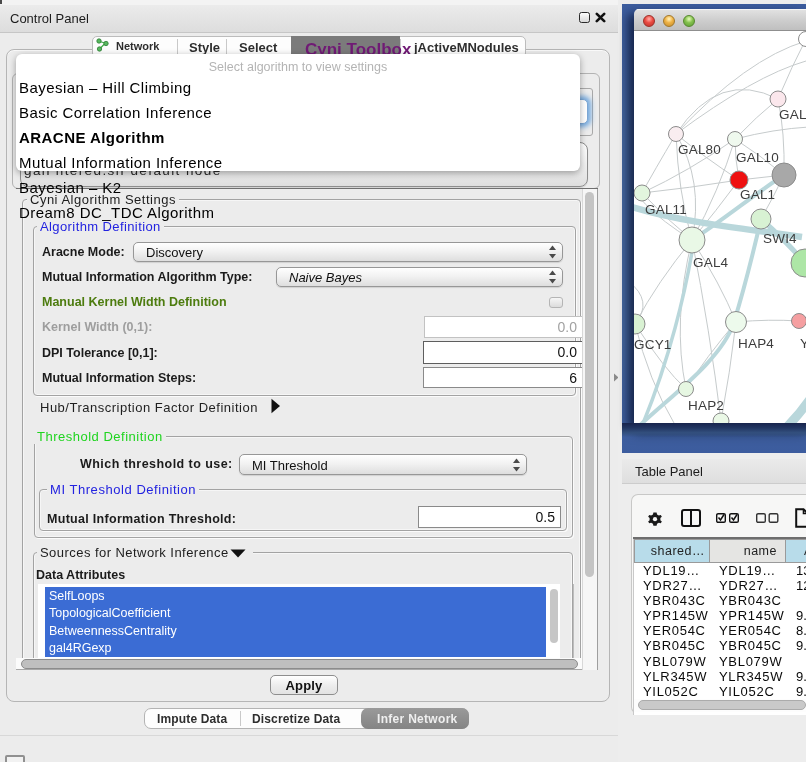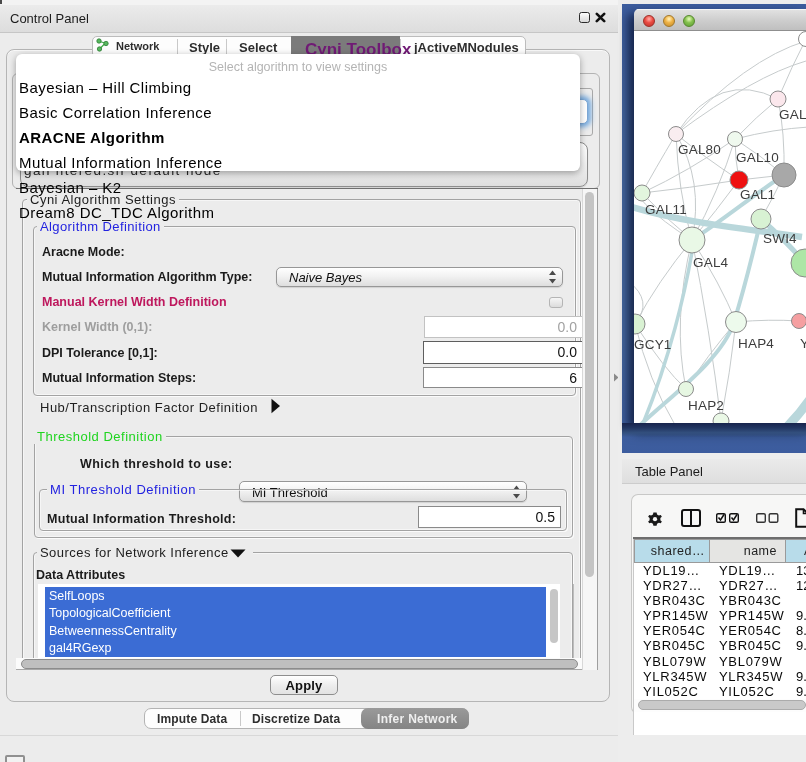--- a/index.html
+++ b/index.html
@@ -60,46 +60,53 @@
 
 <div class="abs" style="left:16px;top:189px;width:566px;height:469px;overflow:hidden;">
 <div class="abs" style="left:0;top:1px;width:566px;height:468px;">
 
   <div class="grp" style="left:6px;top:9px;width:559px;height:470px;"></div>
   <div class="gtitle" style="left:11px;top:2px;color:#1d1d1d;letter-spacing:0.5px;">Cyni Algorithm Settings</div>
 
   <div class="grp" style="left:17px;top:36px;width:543px;height:170px;"></div>
   <div class="gtitle" style="left:21px;top:29px;color:#2323e0;letter-spacing:0.4px;">Algorithm Definition</div>
   <div class="lbl" style="left:26px;top:55px;">Aracne Mode:</div>
+  <div class="combo" style="left:117px;top:52px;width:430px;height:20px;">
+    <span class="ctext">Discovery</span>
+    <svg class="carr" viewBox="0 0 9 14">
+          <path d="M4.5 0.5 L8 5 L1 5 Z" fill="#4a4a4a"></path>
+          <path d="M4.5 13.5 L8 9 L1 9 Z" fill="#4a4a4a"></path>
+        </svg>
+  </div>
   <div class="lbl" style="left:26px;top:80px;text-align:right;">Mutual Information Algorithm Type:</div>
   <div class="combo" style="left:260px;top:77px;width:287px;height:20px;font-style:italic;">
     <span class="ctext">Naive Bayes</span>
     <svg class="carr" viewBox="0 0 9 14">
           <path d="M4.5 0.5 L8 5 L1 5 Z" fill="#4a4a4a"></path>
           <path d="M4.5 13.5 L8 9 L1 9 Z" fill="#4a4a4a"></path>
         </svg>
   </div>
-  <div class="lbl" style="left:26px;top:105px;color:#be185d;">Manual Kernel Width Definition</div>
+  <div class="lbl" style="left:26px;top:105px;color:#4d7c0f;">Manual Kernel Width Definition</div>
   <div class="abs" style="left:533px;top:107px;width:14px;height:11px;background:linear-gradient(#f6f6f6,#dcdcdc);border:1px solid #b5b5b5;border-radius:3px;"></div>
   <div class="lbl" style="left:26px;top:130px;color:#9e9e9e;">Kernel Width (0,1):</div>
   <div class="field" style="left:408px;top:126px;width:159px;height:22px;border-color:#c2c2c2;color:#a2a2a2;">0.0</div>
   <div class="lbl" style="left:26px;top:156px;">DPI Tolerance [0,1]:</div>
   <div class="field" style="left:407px;top:151px;width:160px;height:23px;border:1.5px solid #5e5e5e;">0.0</div>
   <div class="lbl" style="left:26px;top:181px;">Mutual Information Steps:</div>
   <div class="field" style="left:407px;top:177px;width:160px;height:21px;border-color:#8a8a8a;">6</div>
 
   <div class="abs" style="left:24px;top:210px;font-size:13px;letter-spacing:0.5px;color:#1f1f1f;">Hub/Transcription Factor Definition</div>
   <svg class="abs" style="left:254px;top:208px;" width="11" height="16" viewBox="0 0 11 16">
         <path d="M1.5 0.8 L10 8 L1.5 15.2 Z" fill="#111"></path>
       </svg>
 
   <div class="grp" style="left:18px;top:246px;width:539px;height:102px;"></div>
   <div class="gtitle" style="left:18px;top:239px;color:#1fd41f;letter-spacing:0.5px;">Threshold Definition</div>
   <div class="lbl" style="left:64px;top:267px;letter-spacing:0.45px;">Which threshold to use:</div>
-  <div class="combo" style="left:223px;top:264px;width:288px;height:21px;margin-top:27px;">
+  <div class="combo" style="left:223px;top:264px;width:288px;height:21px;">
     <span class="ctext">MI Threshold</span>
     <svg class="carr" viewBox="0 0 9 14">
           <path d="M4.5 0.5 L8 5 L1 5 Z" fill="#4a4a4a"></path>
           <path d="M4.5 13.5 L8 9 L1 9 Z" fill="#4a4a4a"></path>
         </svg>
   </div>
   <div class="grp" style="left:23px;top:299px;width:528px;height:42px;"></div>
   <div class="gtitle" style="left:31px;top:292px;color:#2323e0;letter-spacing:0.55px;">MI Threshold Definition</div>
   <div class="lbl" style="left:31px;top:322px;letter-spacing:0.3px;">Mutual Information Threshold:</div>
   <div class="field" style="left:402px;top:316px;width:143px;height:22px;border-color:#8a8a8a;">0.5</div>
@@ -266,21 +273,21 @@
 <svg class="abs" style="left:756px;top:513px;" width="23" height="10" viewBox="0 0 23 10">
   <rect x="0.7" y="0.7" width="8.6" height="8.6" rx="1.4" fill="none" stroke="#333" stroke-width="1.4"></rect>
   <rect x="13.2" y="0.7" width="8.6" height="8.6" rx="1.4" fill="none" stroke="#333" stroke-width="1.4"></rect>
 </svg>
 <svg class="abs" style="left:795px;top:508px;" width="14" height="20" viewBox="0 0 14 20">
   <path d="M1.2 1.2 L8.5 1.2 L12.8 5.5 L12.8 18.8 L1.2 18.8 Z" fill="#f7f7f6" stroke="#111" stroke-width="2"></path>
   <path d="M8.5 1.2 L8.5 5.5 L12.8 5.5" fill="none" stroke="#111" stroke-width="1.6"></path>
 </svg>
 
 <div class="abs" style="left:633px;top:537px;width:173px;height:1.5px;background:#6e6e6e;"></div>
-<div class="abs" style="left:633px;top:539px;width:173px;height:196px;overflow:hidden;background:#fff;border-left:1px solid #c9c9c9;">
+<div class="abs" style="left:633px;top:539px;width:173px;height:176px;overflow:hidden;background:#fff;border-left:1px solid #c9c9c9;">
   <div class="abs" style="left:0;top:0;width:76px;height:24px;background:#b8dcea;border:1px solid #9a9a9a;"></div>
   <div class="abs" style="left:76px;top:0;width:76px;height:24px;background:#e5e5e3;border:1px solid #9a9a9a;border-left:none;"></div>
   <div class="abs" style="left:152px;top:0;width:80px;height:24px;background:#b8dcea;border:1px solid #9a9a9a;border-left:none;"></div>
   <div class="abs" style="left:0;top:0;width:74px;height:24px;text-align:right;padding-right:3px;font-size:12.5px;letter-spacing:0.5px;color:#222;line-height:24px;">shared…</div>
   <div class="abs" style="left:76px;top:0;width:76px;height:24px;text-align:right;padding-right:9px;font-size:12.5px;letter-spacing:0.5px;color:#222;line-height:24px;">name</div>
   <div class="abs" style="left:170px;top:0;font-size:12.5px;color:#222;line-height:24px;">A</div>
 
   <div class="abs" style="left:9px;top:24px;font-size:13px;letter-spacing:0.7px;color:#0a0a0a;line-height:15.1px;">YDL19…<br>YDR27…<br>YBR043C<br>YPR145W<br>YER054C<br>YBR045C<br>YBL079W<br>YLR345W<br>YIL052C</div>
   <div class="abs" style="left:85px;top:24px;font-size:13px;letter-spacing:0.7px;color:#0a0a0a;line-height:15.1px;">YDL19…<br>YDR27…<br>YBR043C<br>YPR145W<br>YER054C<br>YBR045C<br>YBL079W<br>YLR345W<br>YIL052C</div>
   <div class="abs" style="left:162px;top:24px;font-size:13px;color:#0a0a0a;line-height:15.1px;">13<br>12<br>&nbsp;<br>9.<br>8.<br>9.<br>&nbsp;<br>9.<br>9.</div>

